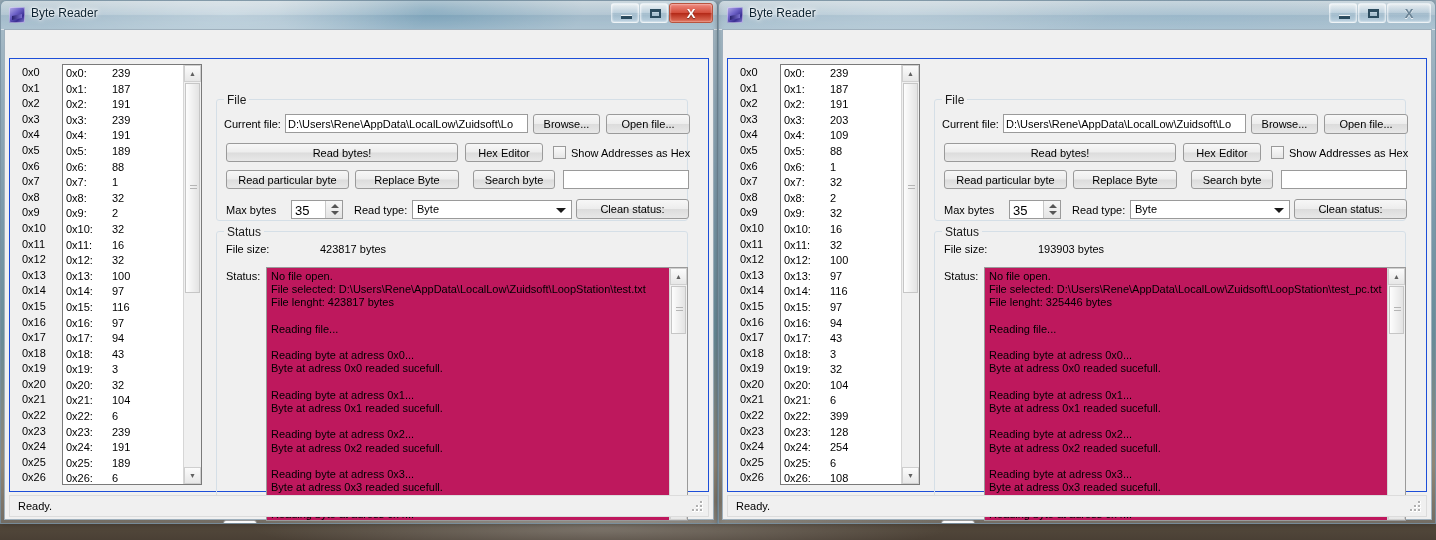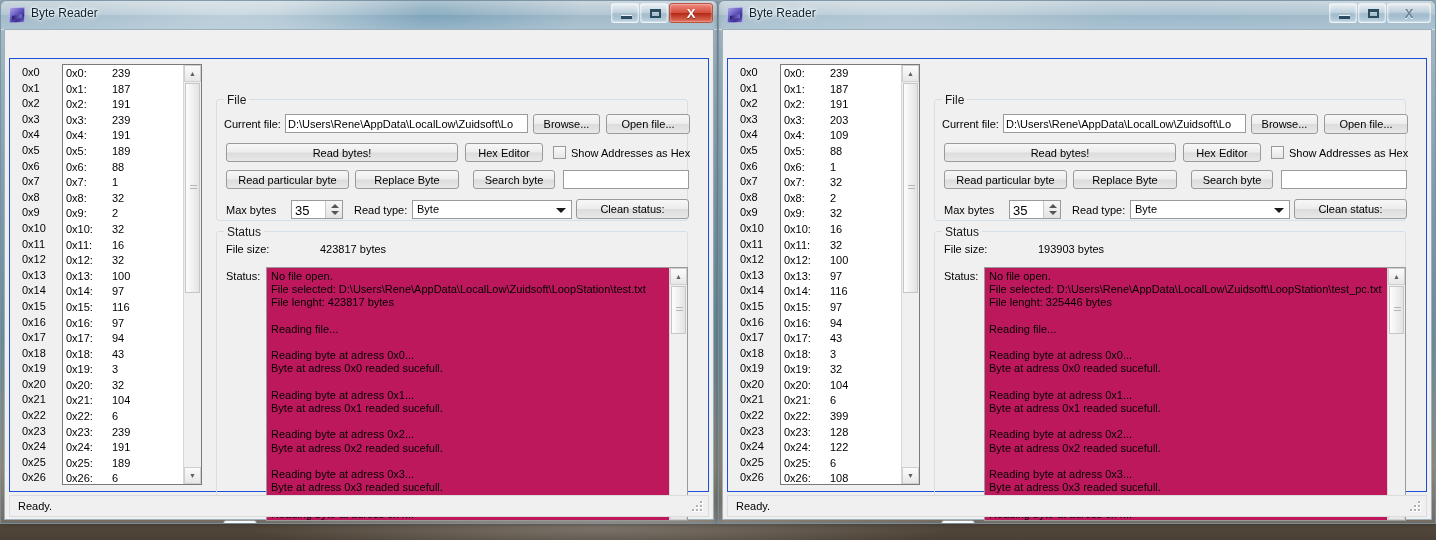--- a/index.html
+++ b/index.html
@@ -656,21 +656,21 @@
             <div class="byte-row">
               <span class="a">0x22:</span>
               <span class="v">399</span>
             </div>
             <div class="byte-row">
               <span class="a">0x23:</span>
               <span class="v">128</span>
             </div>
             <div class="byte-row">
               <span class="a">0x24:</span>
-              <span class="v">122</span>
+              <span class="v">254</span>
             </div>
             <div class="byte-row">
               <span class="a">0x25:</span>
               <span class="v">6</span>
             </div>
             <div class="byte-row">
               <span class="a">0x26:</span>
               <span class="v">108</span>
             </div>
             <div class="byte-row">

